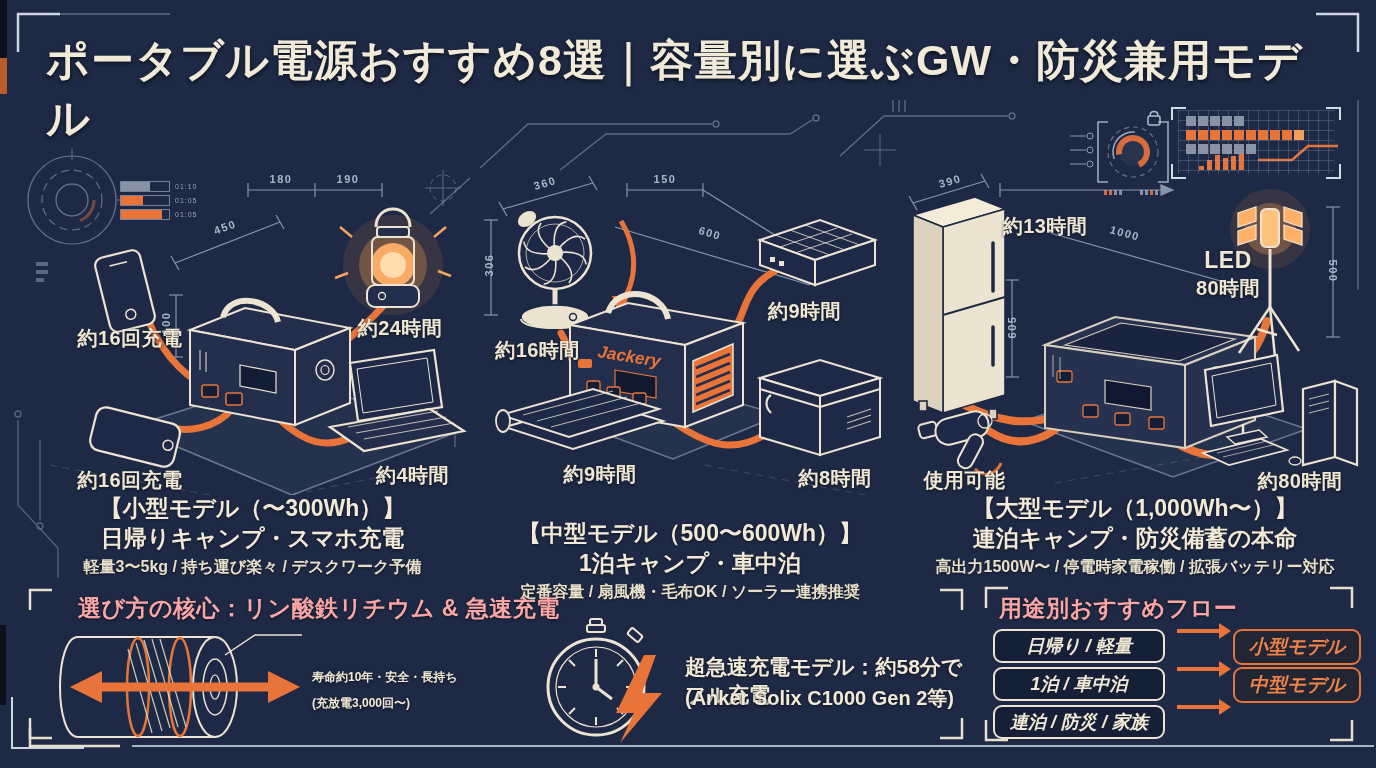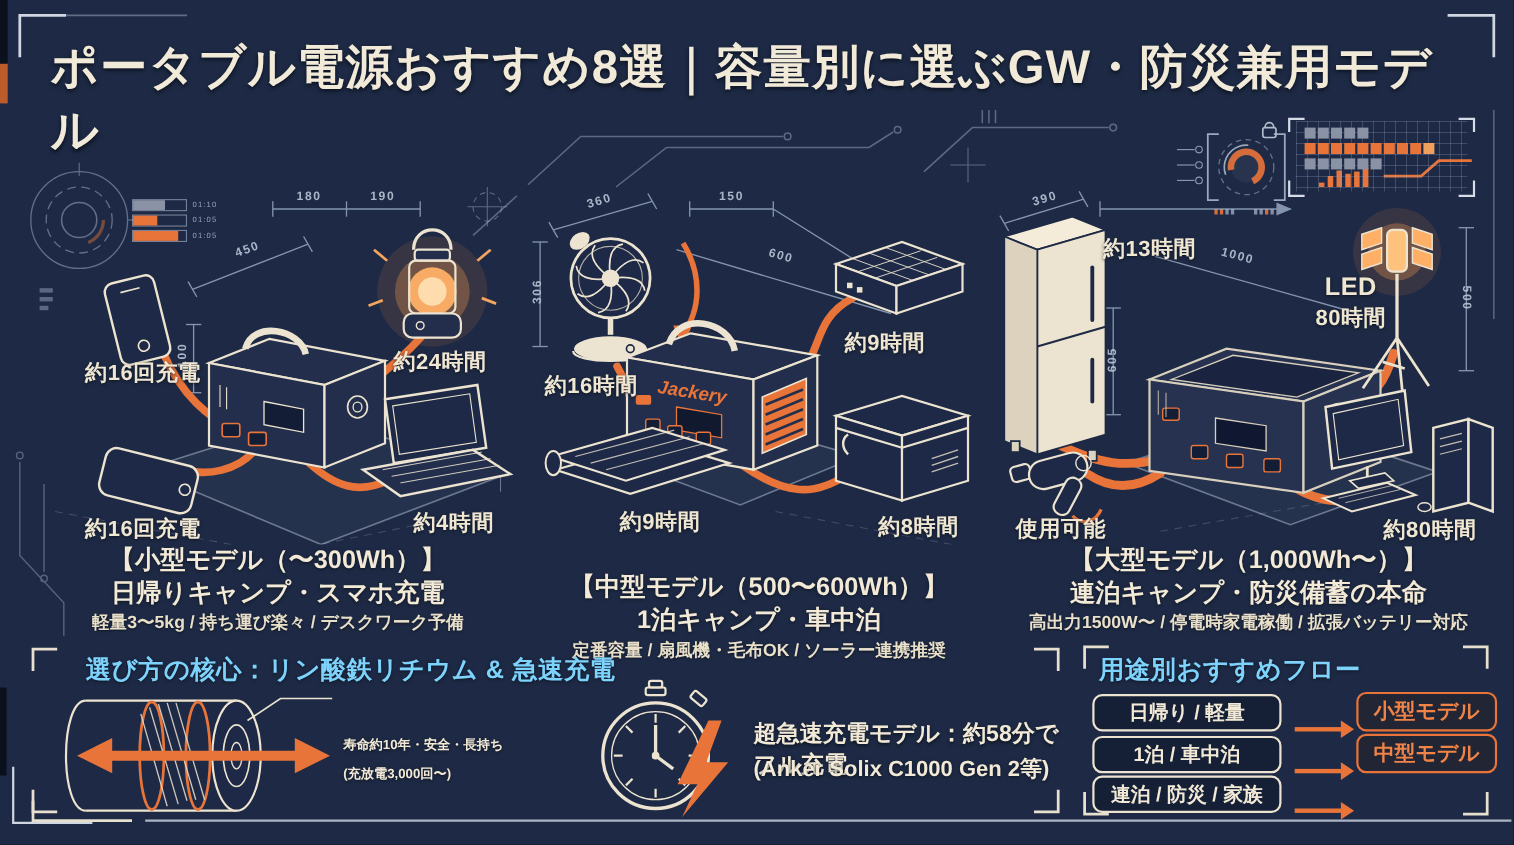--- a/index.html
+++ b/index.html
@@ -7,23 +7,23 @@
           font-family:"Liberation Sans","DejaVu Sans",sans-serif;}
   .abs{position:absolute;}
   .lbl{position:absolute;color:#f0e7d3;font-weight:bold;text-align:center;
        text-shadow:0 1px 3px rgba(5,10,20,.75);font-size:20px;letter-spacing:.5px;}
   .dim{position:absolute;color:#b9c4d6;font-size:11px;letter-spacing:1.5px;text-align:center;
        font-weight:600;opacity:.9;}
   .caption{position:absolute;text-align:center;}
   .cap1{font-size:23px;font-weight:bold;color:#f2ead6;line-height:30px;text-shadow:0 1px 3px rgba(5,10,20,.7);}
   .cap2{font-size:23px;font-weight:bold;color:#f2ead6;line-height:30px;text-shadow:0 1px 3px rgba(5,10,20,.7);}
   .cap3{font-size:16px;font-weight:bold;color:#e9e0ca;line-height:24px;margin-top:2px;text-shadow:0 1px 2px rgba(5,10,20,.7);}
-  .panel-title{position:absolute;font-size:23px;font-weight:bold;color:#7dd3fc;
+  .panel-title{position:absolute;font-size:23px;font-weight:bold;color:#fca5a5;
                text-shadow:0 1px 3px rgba(5,10,20,.7);letter-spacing:.5px;text-align:right;}
-  .flow-row{position:absolute;display:flex;align-items:flex-end;gap:12px;}
+  .flow-row{position:absolute;display:flex;align-items:flex-start;gap:12px;font-style:italic;}
   .use-box{width:172px;border:2px solid #ece4d0;border-radius:9px;padding:3px 8px;
            font-size:18px;font-weight:bold;color:#f2ead6;background:rgba(12,20,38,.45);
            text-align:center;box-sizing:border-box;}
   .model-box{width:128px;border:2px solid #e8743a;border-radius:9px;padding:3px 8px;
              font-size:19px;font-weight:bold;color:#f08448;background:rgba(46,26,14,.3);
              text-align:center;box-sizing:border-box;}
   .flow-arrow{width:44px;height:4px;background:#e8743a;position:relative;}
   .flow-arrow::after{content:"";position:absolute;right:-10px;top:-6px;
       border-left:12px solid #e8743a;border-top:8px solid transparent;border-bottom:8px solid transparent;}
   .legend{position:absolute;display:flex;flex-direction:column;gap:3px;}

